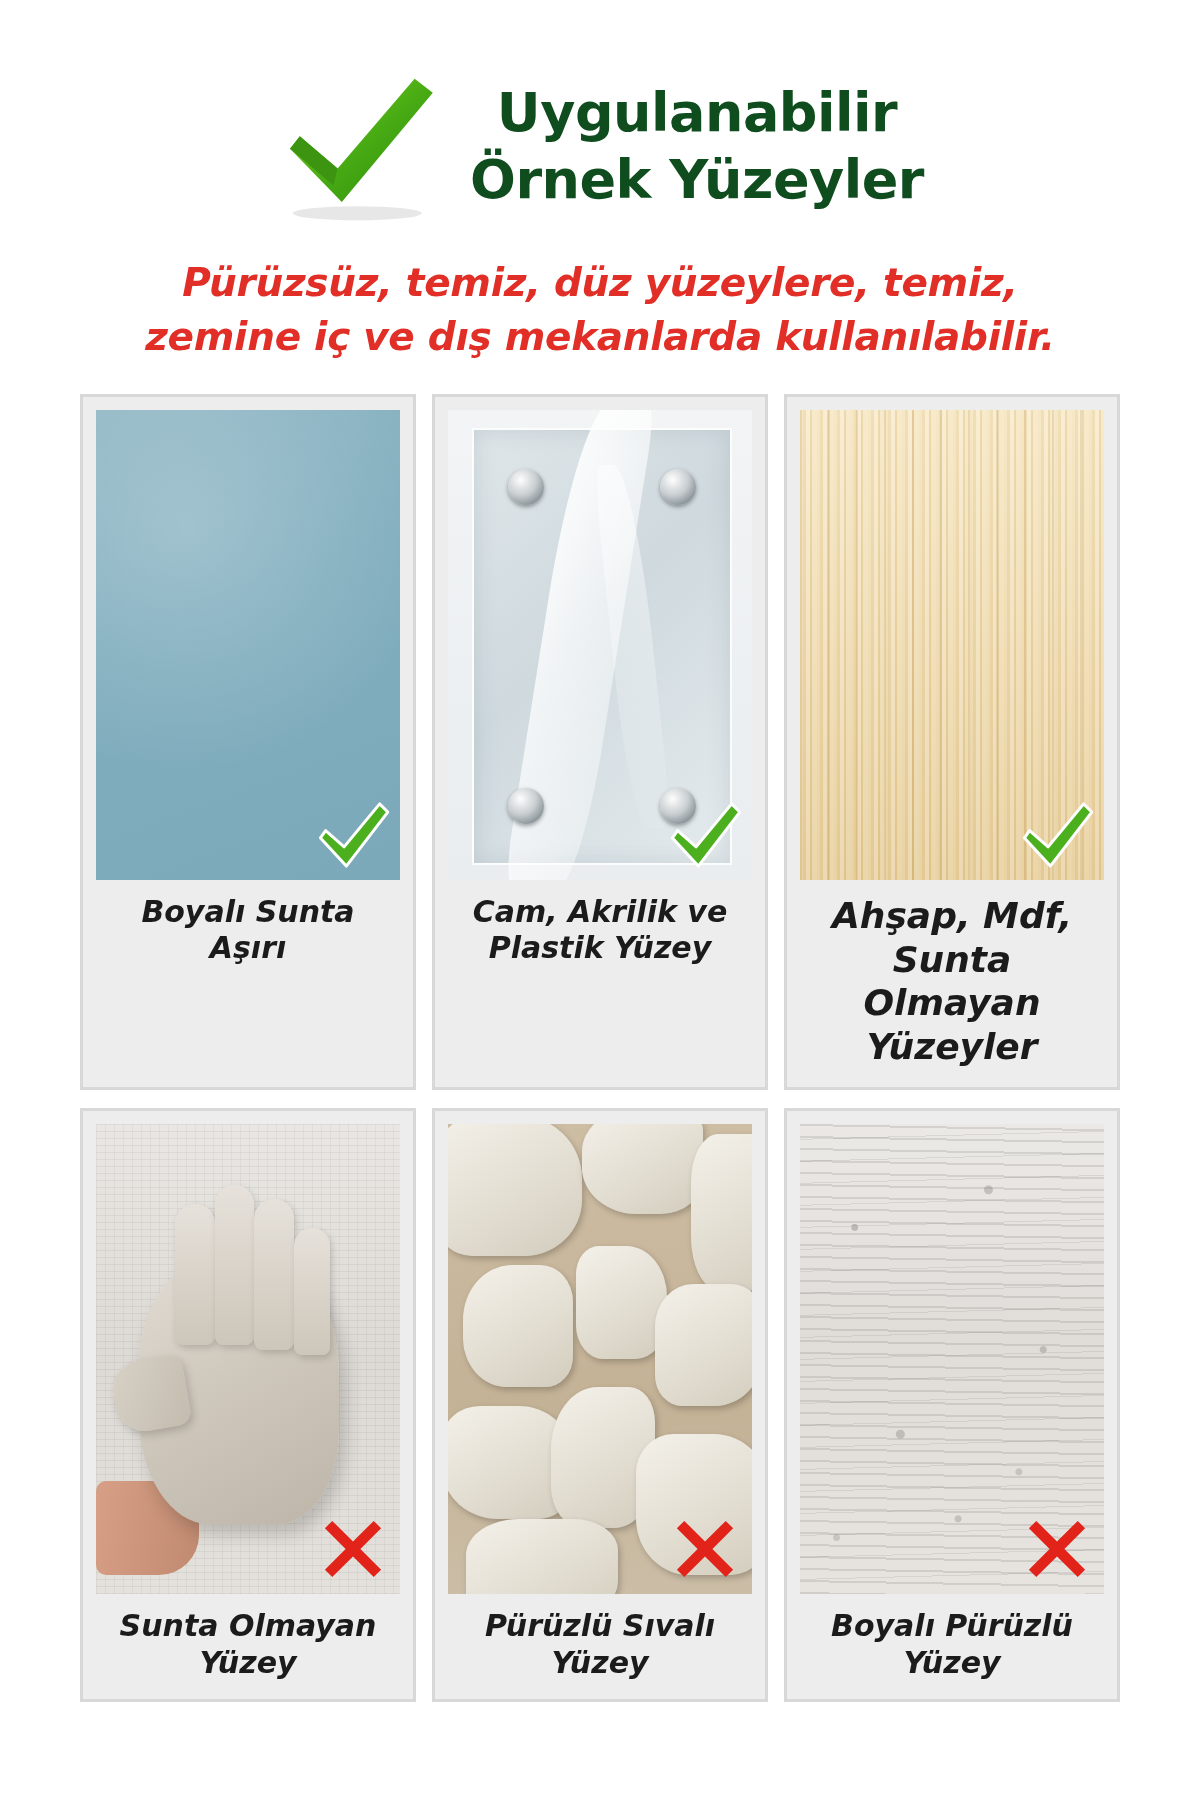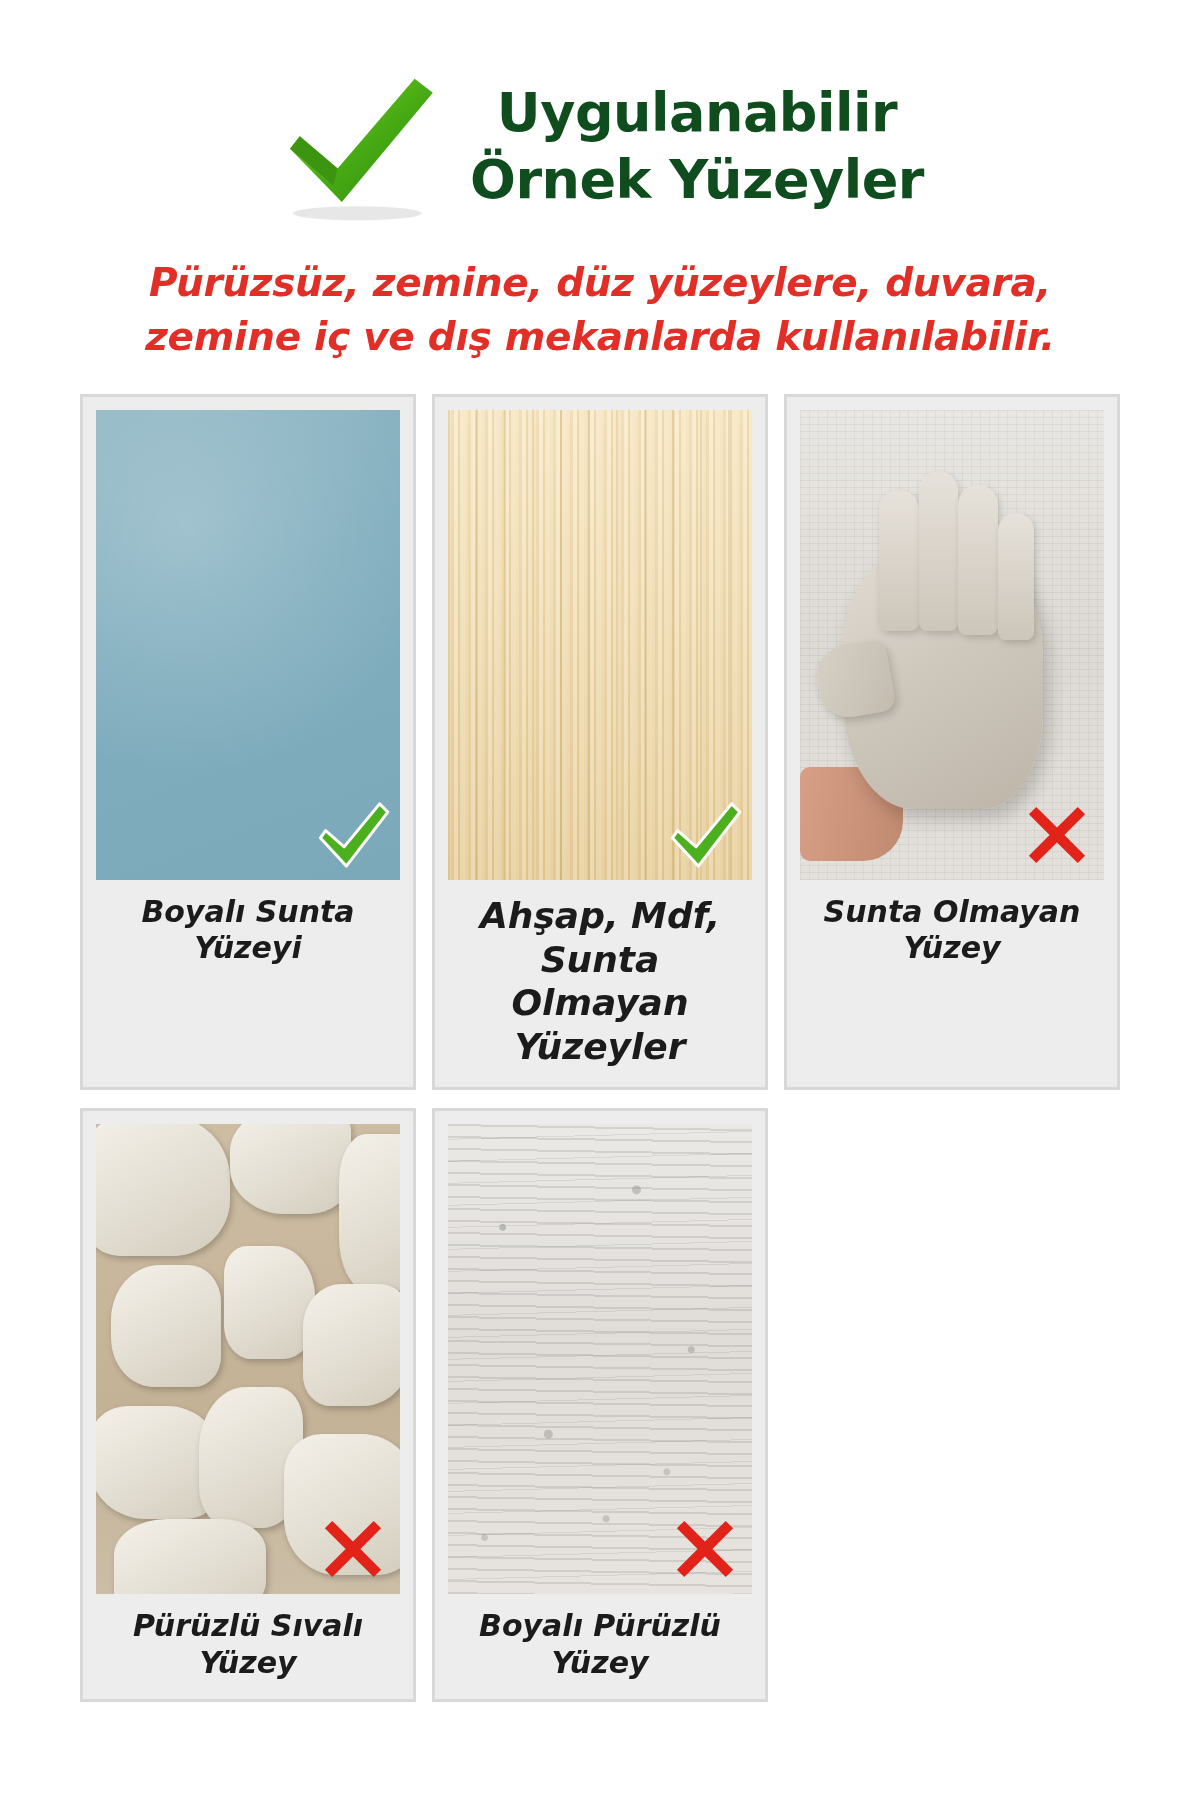--- a/index.html
+++ b/index.html
@@ -326,41 +326,64 @@
         <ellipse cx="58" cy="108" rx="46" ry="5" fill="rgba(120,120,120,0.18)"></ellipse>
       </svg>
     </div>
     <div class="header-title">
       <span>Uygulanabilir</span>
       <span class="line2">Örnek Yüzeyler</span>
     </div>
   </div>
 
   <div class="subtitle">
-    <span class="sline">Pürüzsüz, zemine, düz yüzeylere, duvara,</span>
+    <span class="sline">Pürüzsüz, temiz, düz yüzeylere, temiz,</span>
     <span class="sline">zemine iç ve dış mekanlarda kullanılabilir.</span>
   </div>
 
   <div class="grid">
 
     <div class="card">
       <div class="card-media">
         <div class="m-paint"></div>
         <div class="badge">
           <svg viewBox="0 0 100 100" aria-hidden="true">
             <path d="M6 54 L13 44 L38 66 L86 8 L97 19 L41 92 Z" fill="#4caf1d" stroke="#ffffff" stroke-width="4" stroke-linejoin="round"></path>
           </svg>
         </div>
       </div>
       <div class="card-label">
         <span>Boyalı Sunta</span><br>
-        <span>Yüzeyi</span>
-      </div>
-    </div>
-
+        <span>Aşırı</span>
+      </div>
+    </div>
+
+    <div class="card">
+      <div class="card-media">
+        <div class="m-glass">
+          <div class="glass-panel">
+            <div class="glass-sheen"></div>
+            <div class="glass-sheen2"></div>
+            <div class="bolt tl"></div>
+            <div class="bolt tr"></div>
+            <div class="bolt bl"></div>
+            <div class="bolt br"></div>
+          </div>
+        </div>
+        <div class="badge">
+          <svg viewBox="0 0 100 100" aria-hidden="true">
+            <path d="M6 54 L13 44 L38 66 L86 8 L97 19 L41 92 Z" fill="#4caf1d" stroke="#ffffff" stroke-width="4" stroke-linejoin="round"></path>
+          </svg>
+        </div>
+      </div>
+      <div class="card-label">
+        <span>Cam, Akrilik ve</span><br>
+        <span>Plastik Yüzey</span>
+      </div>
+    </div>
 
     <div class="card">
       <div class="card-media">
         <div class="m-wood"></div>
         <div class="badge">
           <svg viewBox="0 0 100 100" aria-hidden="true">
             <path d="M6 54 L13 44 L38 66 L86 8 L97 19 L41 92 Z" fill="#4caf1d" stroke="#ffffff" stroke-width="4" stroke-linejoin="round"></path>
           </svg>
         </div>
       </div>

